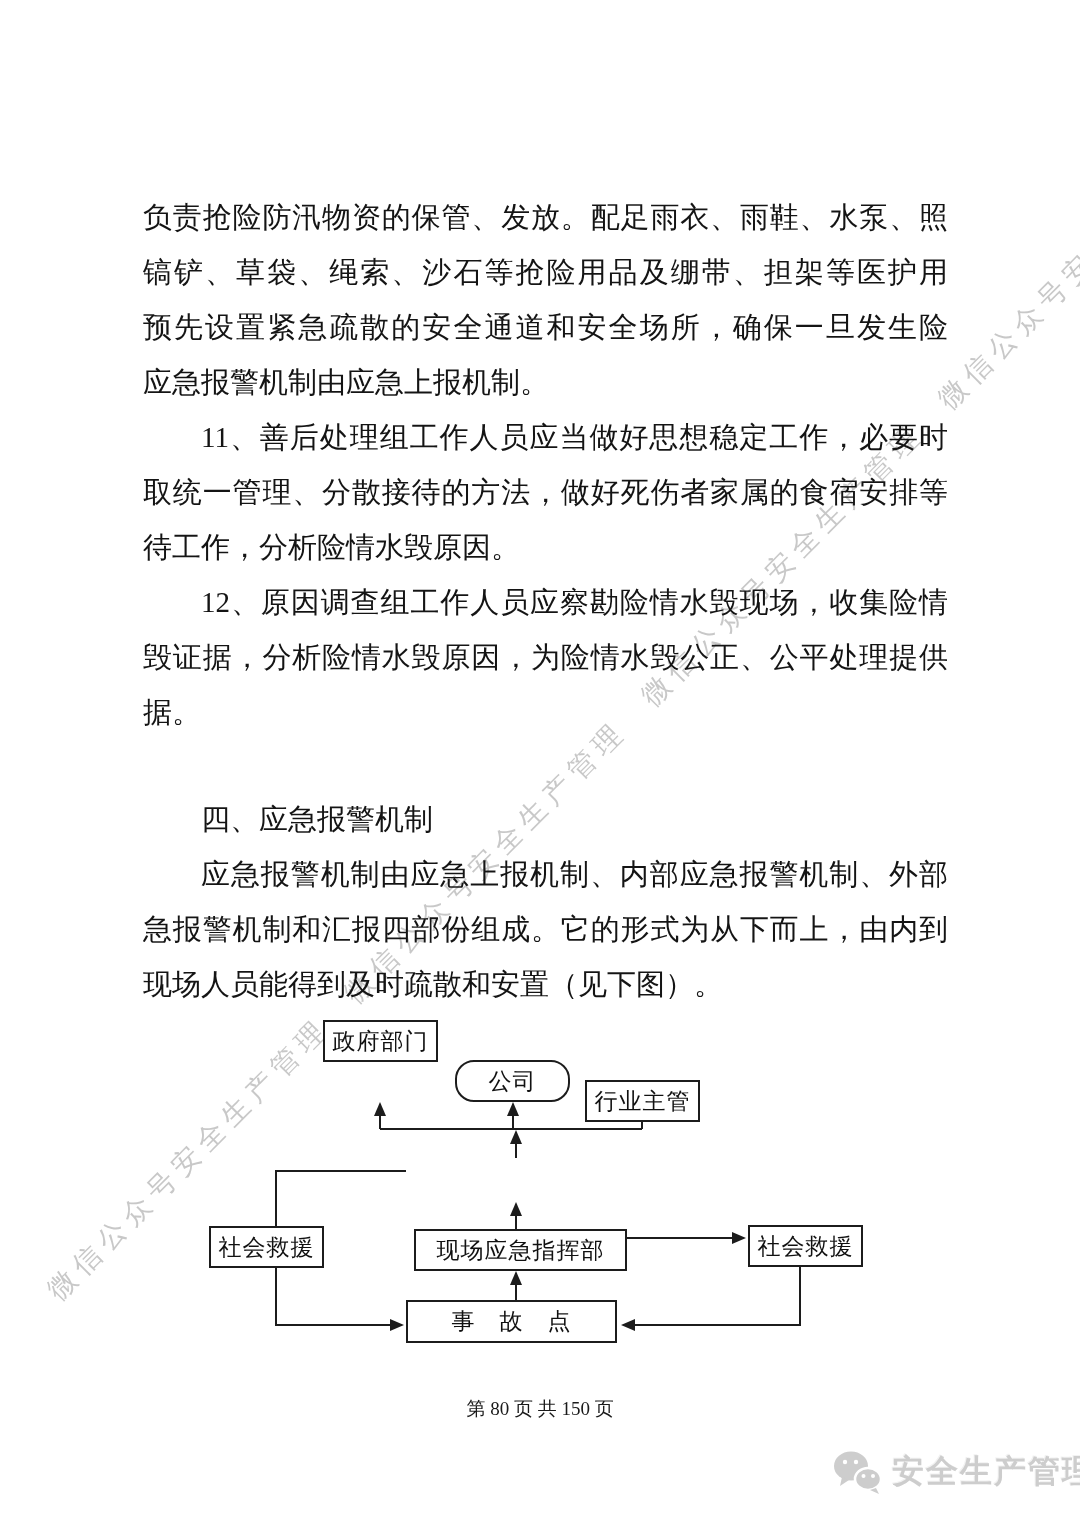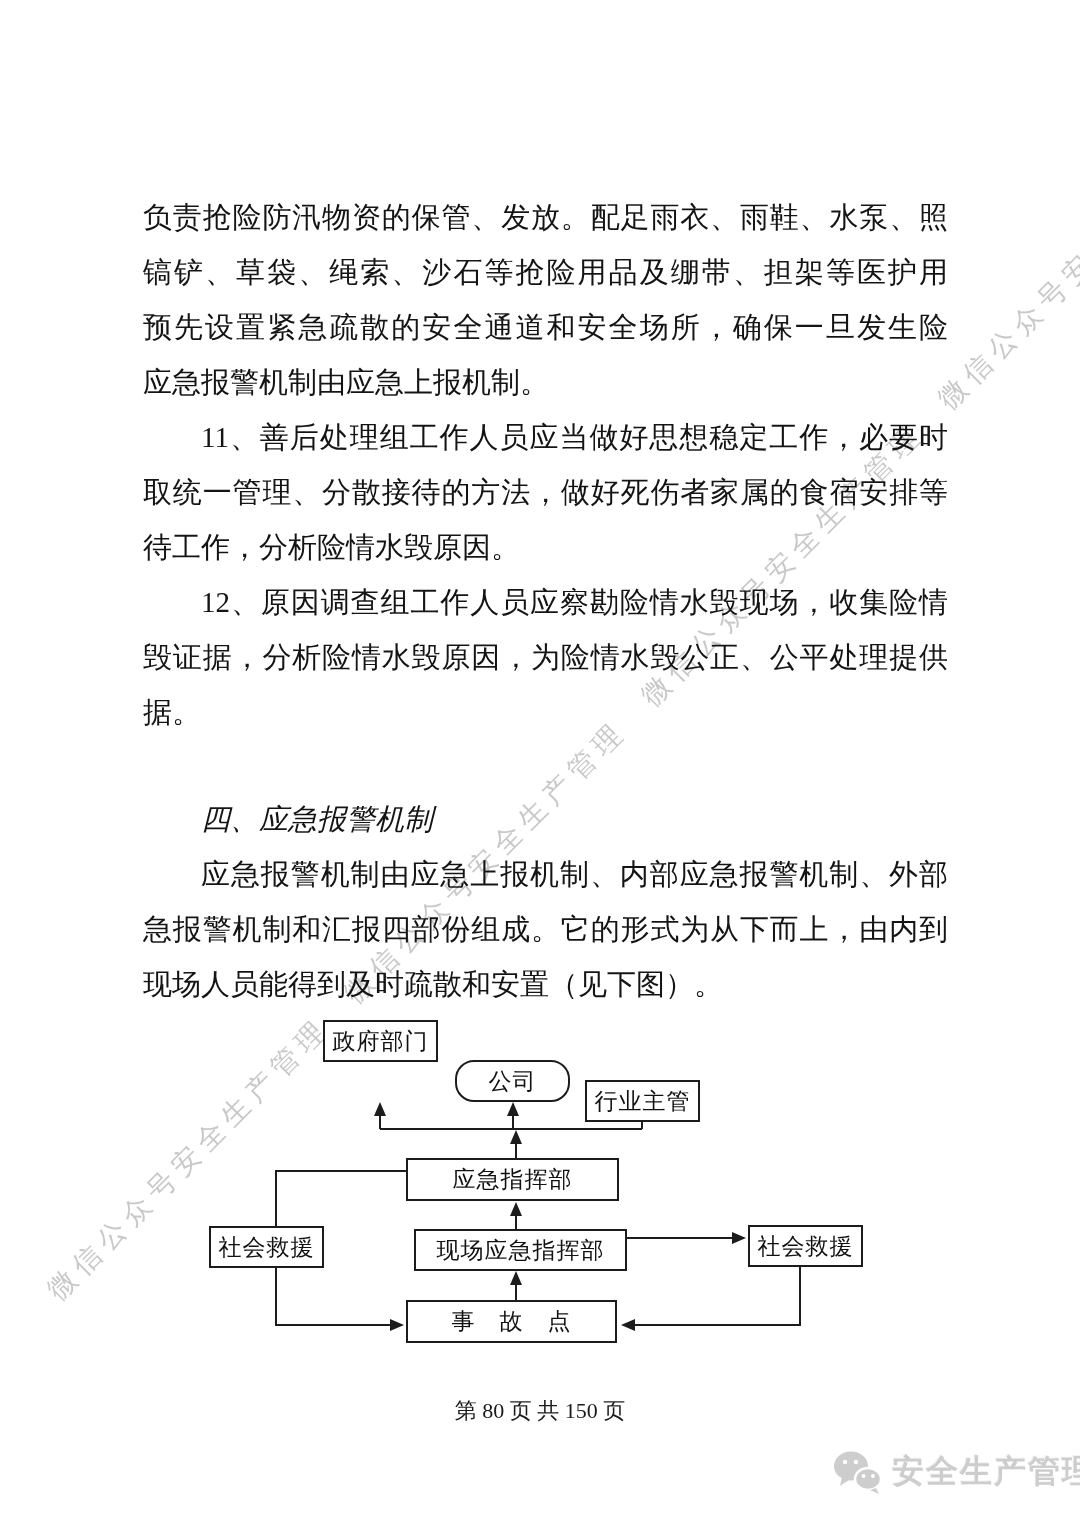--- a/index.html
+++ b/index.html
@@ -16,21 +16,21 @@
     white-space:nowrap; z-index:0; text-align:center;
   }
   
   .content {
     position:absolute; left:143px; top:190px; width:805px; z-index:1;
     font-size:29px; color:#141414;
   }
   .ln { height:55px; line-height:55px; white-space:nowrap; }
   .j  { text-align:justify; text-align-last:justify; white-space:normal; overflow:hidden; }
   .ind{ padding-left:58px; }
-  .heading { margin-top:52px;font-style:italic; }
+  .heading { margin-top:52px; }
   
   .diagram { position:absolute; left:0; top:0; width:1080px; height:1528px; z-index:1; }
   .dbox {
     position:absolute; border:2px solid #1c1c1c; background:#ffffff;
     display:flex; align-items:center; justify-content:center;
     font-size:23px; color:#111; letter-spacing:1px; white-space:pre;
   }
   .b-gov      { left:323px; top:1020px; width:115px; height:42px; }
   .b-company  { left:455px; top:1060px; width:115px; height:42px;border-radius:19px; }
   .b-industry { left:585px; top:1060px; width:115px; height:42px;margin-top:20px; }
@@ -38,21 +38,21 @@
   .b-onsite   { left:414px; top:1229px; width:213px; height:42px; }
   .b-accident { left:406px; top:1300px; width:211px; height:43px; }
   .b-rescueL  { left:209px; top:1226px; width:115px; height:42px; }
   .b-rescueR  { left:748px; top:1225px; width:115px; height:42px; }
   .dsvg { position:absolute; left:0; top:1040px; width:1080px; height:320px; pointer-events:none; }
   .dsvg path, .dsvg polyline { stroke:#1c1c1c; stroke-width:2; fill:none; }
   .dsvg polygon { fill:#1c1c1c; stroke:none; }
   
   .footer {
     position:absolute; left:0; top:1396px; width:1080px; text-align:center;
-    font-size:22px; color:#1a1a1a; z-index:1; white-space:pre;
+    font-size:19px; color:#1a1a1a; z-index:1; white-space:pre;
   }
   
   .brand {
     position:absolute; top:1449px; left:832px; display:flex; align-items:center;
     z-index:1;
   }
   .brand-icon { width:52px; height:46px; margin-right:8px; }
   .brand-text {
     font-family:"Liberation Sans","DejaVu Sans",sans-serif; font-weight:bold;
     font-size:32px; color:#cdcdcd; letter-spacing:2px; white-space:nowrap;
@@ -117,21 +117,20 @@
       <path d="M619 198 H732"></path>
         <polygon points="746,198 732,192 732,204"></polygon>
 
       <polyline points="800,227 800,285 635,285"></polyline>
         <polygon points="621,285 635,279 635,291"></polygon>
     </svg>
 
     <div class="dbox b-gov">政府部门</div>
     <div class="dbox b-company">公司</div>
     <div class="dbox b-industry">行业主管</div>
-    <div class="dbox b-hq">应急指挥部</div>
     <div class="dbox b-onsite">现场应急指挥部</div>
     <div class="dbox b-accident">事　故　点</div>
     <div class="dbox b-rescueL">社会救援</div>
     <div class="dbox b-rescueR">社会救援</div>
   </div>
 
   <div class="footer">第 80 页 共 150 页</div>
 
   <div class="brand">
     <svg class="brand-icon" viewBox="0 0 52 46">

